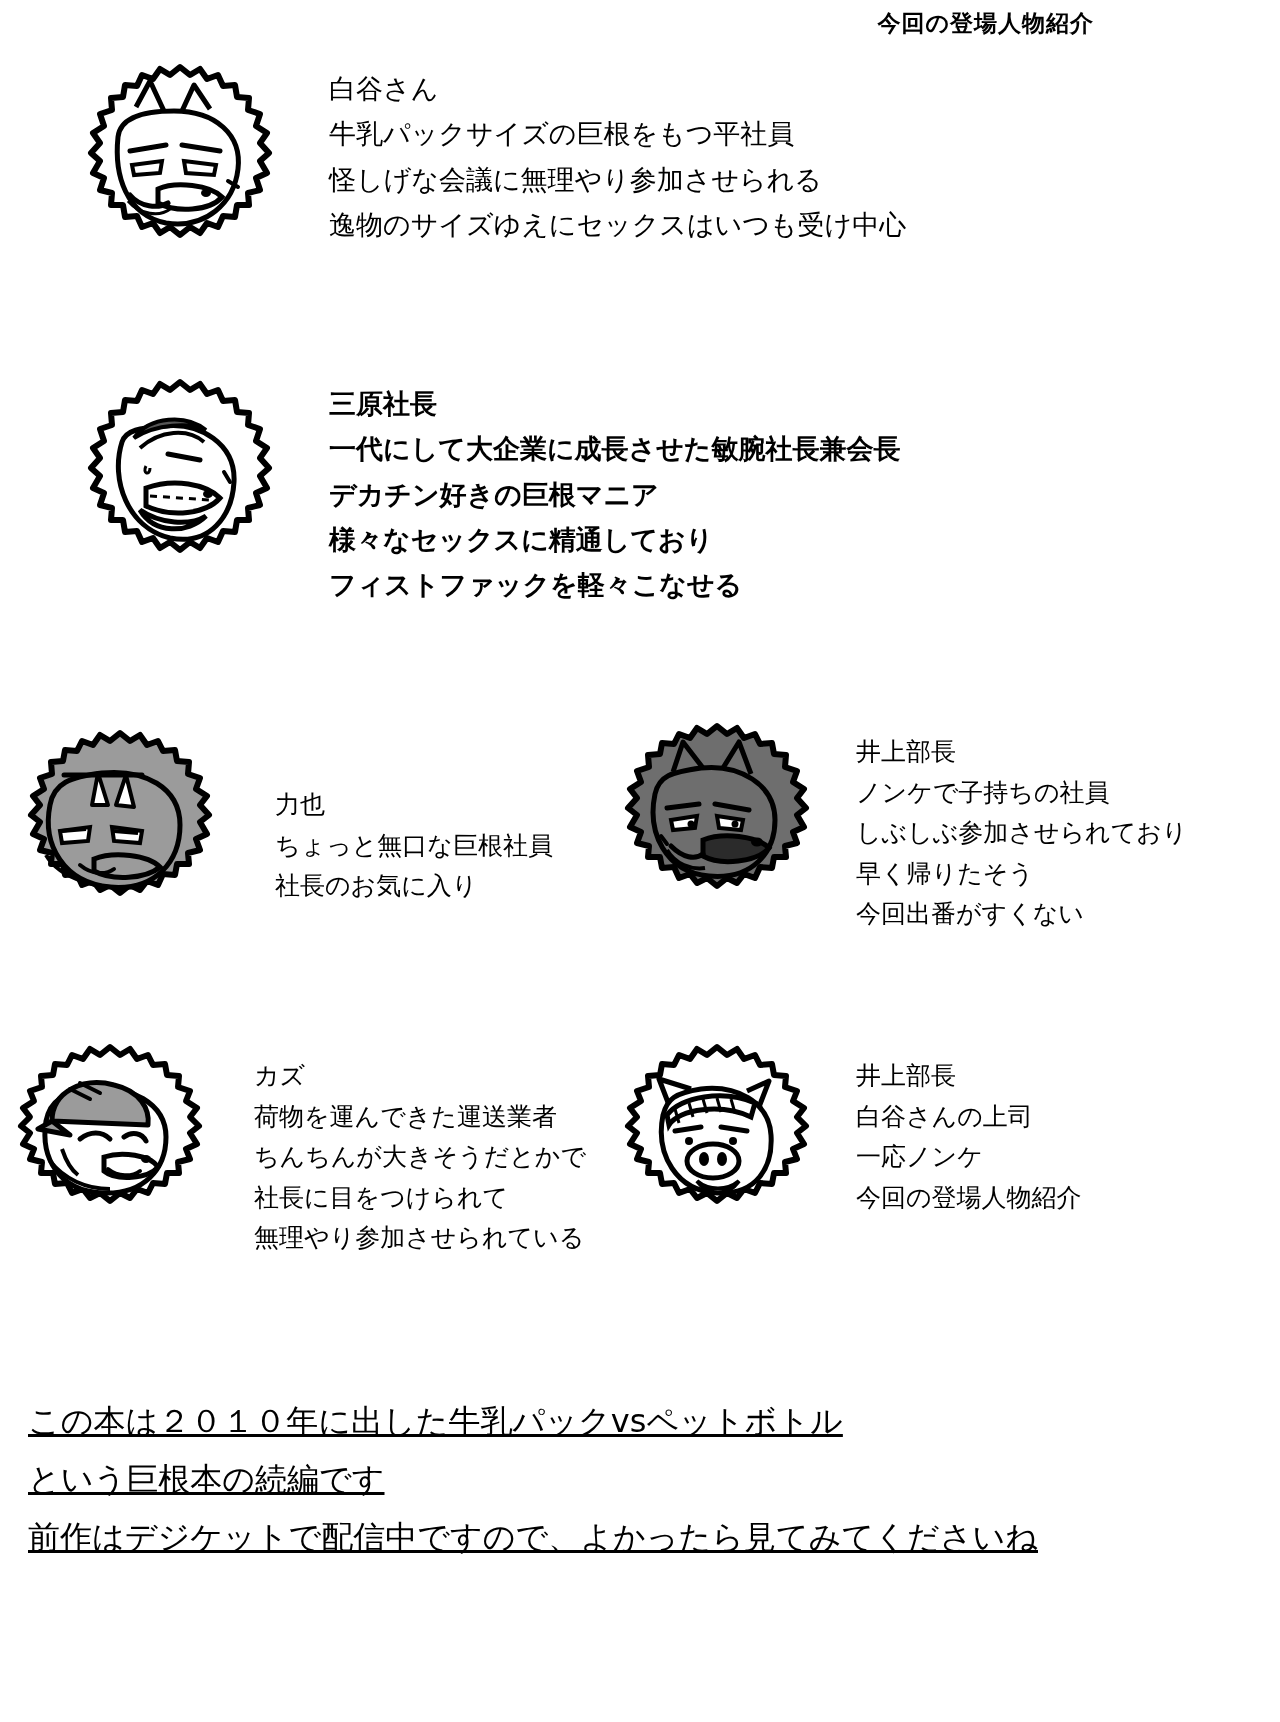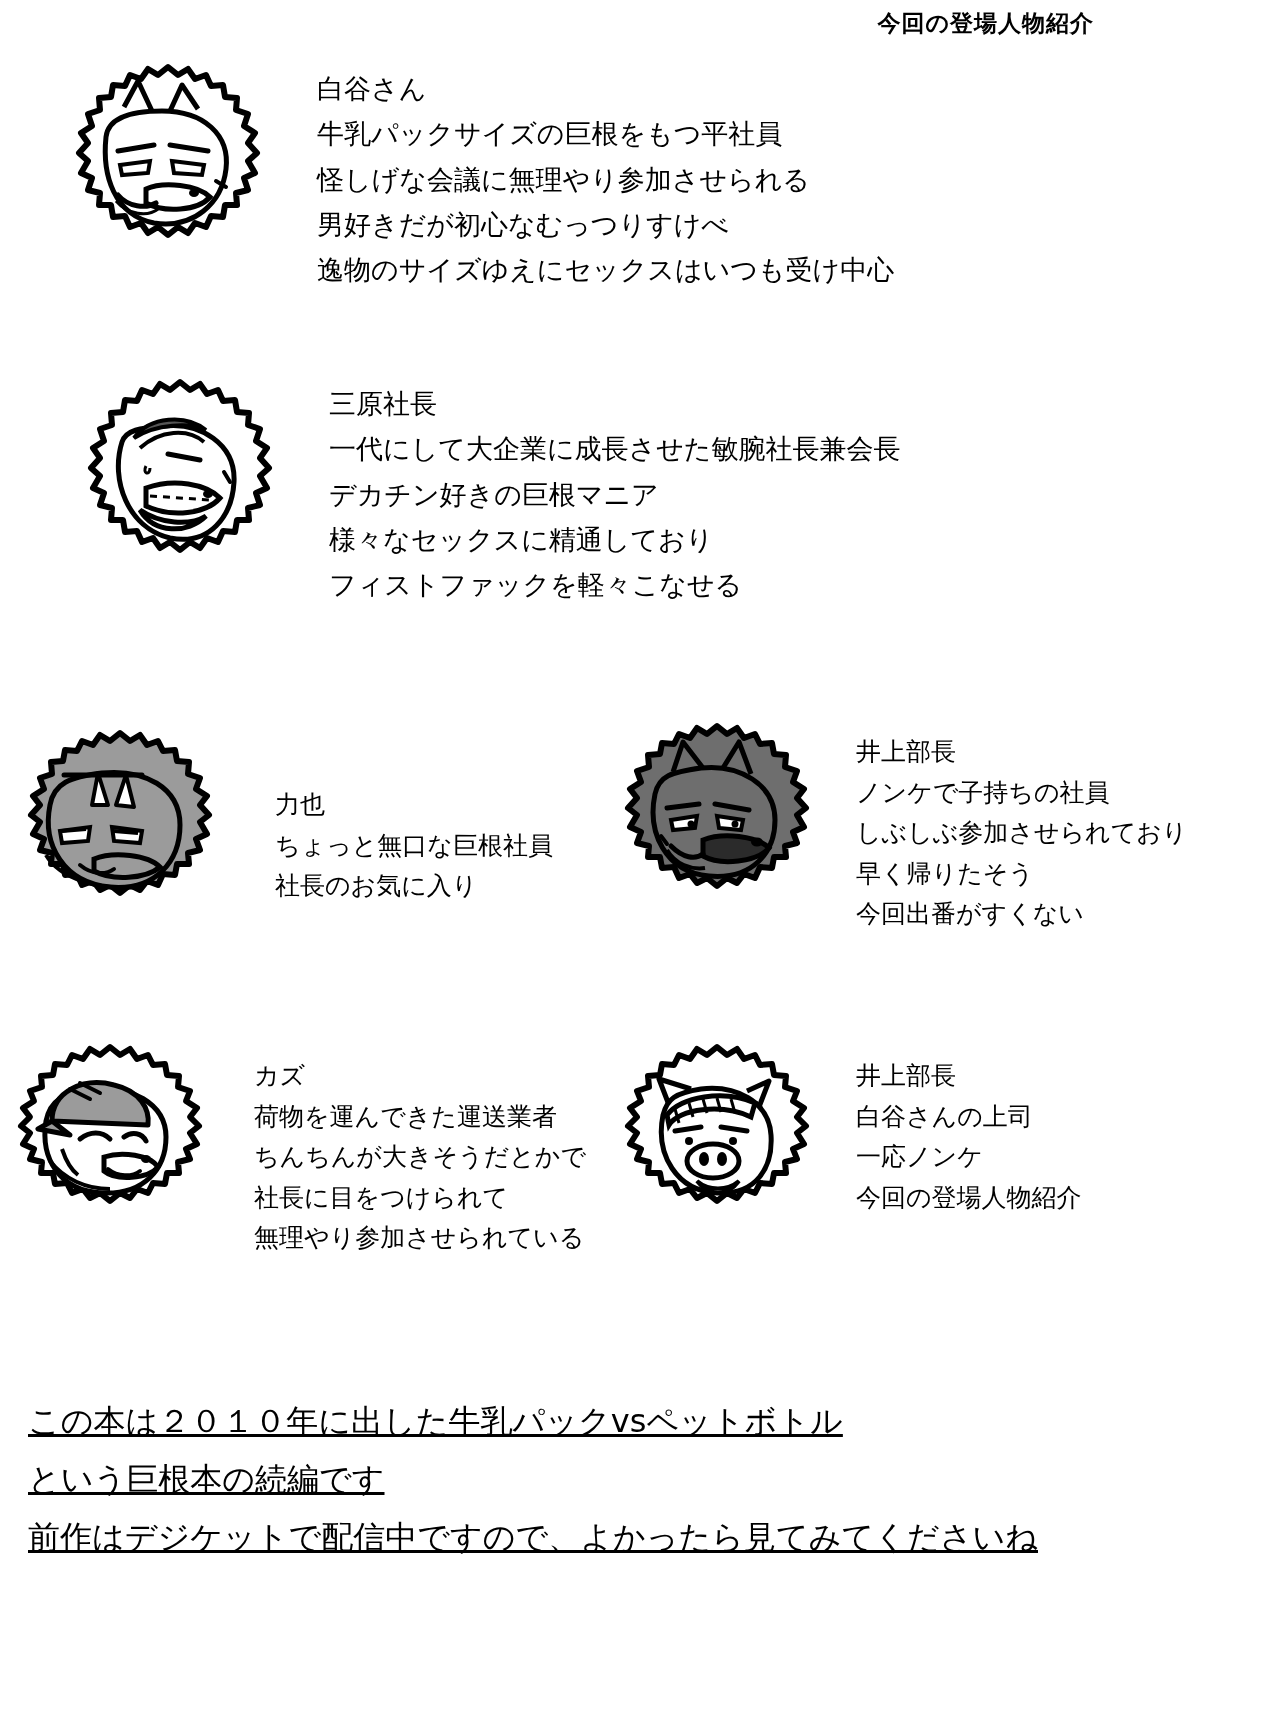--- a/index.html
+++ b/index.html
@@ -52,22 +52,22 @@
     font-size: 27px;
     line-height: 1.68;
     white-space: nowrap;
   }
   .small .charname, .small .charline {
     font-size: 25px;
     line-height: 1.62;
   }
 
   
-  #char-shiratani { left: 33px;  top: 60px; }
-  #char-mihara    { left: 45px;  top: 375px; }
+  #char-shiratani { left: 45px;  top: 60px; }
+  #char-mihara    { left: 45px;  top: 375px; font-weight: bold; }
   #char-rikiya    { left: -20px; top: 725px; }
   #char-yamamoto  { left: 592px; top: 718px; }
   #char-kazu      { left: -20px; top: 1040px; }
   #char-inoue     { left: 592px; top: 1040px; }
 
   
   .footer {
     position: absolute;
     left: 28px;
     top: 1392px;
@@ -109,21 +109,20 @@
         <path d="M-52,16 C-40,30 -20,32 -10,24" stroke="#000000" stroke-width="3" fill="none"></path>
 
         <path d="M48,-4 L58,2" stroke="#000000" stroke-width="4" stroke-linecap="round"></path>
       </g>
     </svg>
   </div>
   <div class="textblock">
     <div class="charname">白谷さん</div>
     <div class="charline">牛乳パックサイズの巨根をもつ平社員</div>
     <div class="charline">怪しげな会議に無理やり参加させられる</div>
-    <div class="charline">男好きだが初心なむっつりすけべ</div>
     <div class="charline">逸物のサイズゆえにセックスはいつも受け中心</div>
   </div>
 </div>
 
 <div class="char" id="char-mihara">
   <div class="portrait">
     <svg width="270" height="250" viewBox="0 0 270 250" aria-hidden="true">
       <g transform="translate(135,125)">
         <path d="M0,-118 L10,-110 L20,-116 L27,-106 L38,-110 L43,-99 L55,-100 L57,-88 L69,-87 L68,-75 L80,-71 L76,-59 L87,-52 L80,-42 L89,-32 L80,-24 L87,-12 L76,-7 L80,5 L68,8 L69,20 L57,20 L55,32 L43,31 L38,42 L27,38 L20,48 L10,42 L0,50 L-10,42 L-20,48 L-27,38 L-38,42 L-43,31 L-55,32 L-57,20 L-69,20 L-68,8 L-80,5 L-76,-7 L-87,-12 L-80,-24 L-89,-32 L-80,-42 L-87,-52 L-76,-59 L-80,-71 L-68,-75 L-69,-87 L-57,-88 L-55,-100 L-43,-99 L-38,-110 L-27,-106 L-20,-116 L-10,-110 Z" fill="#ffffff" stroke="#000000" stroke-width="6" stroke-linejoin="round"></path>
 

